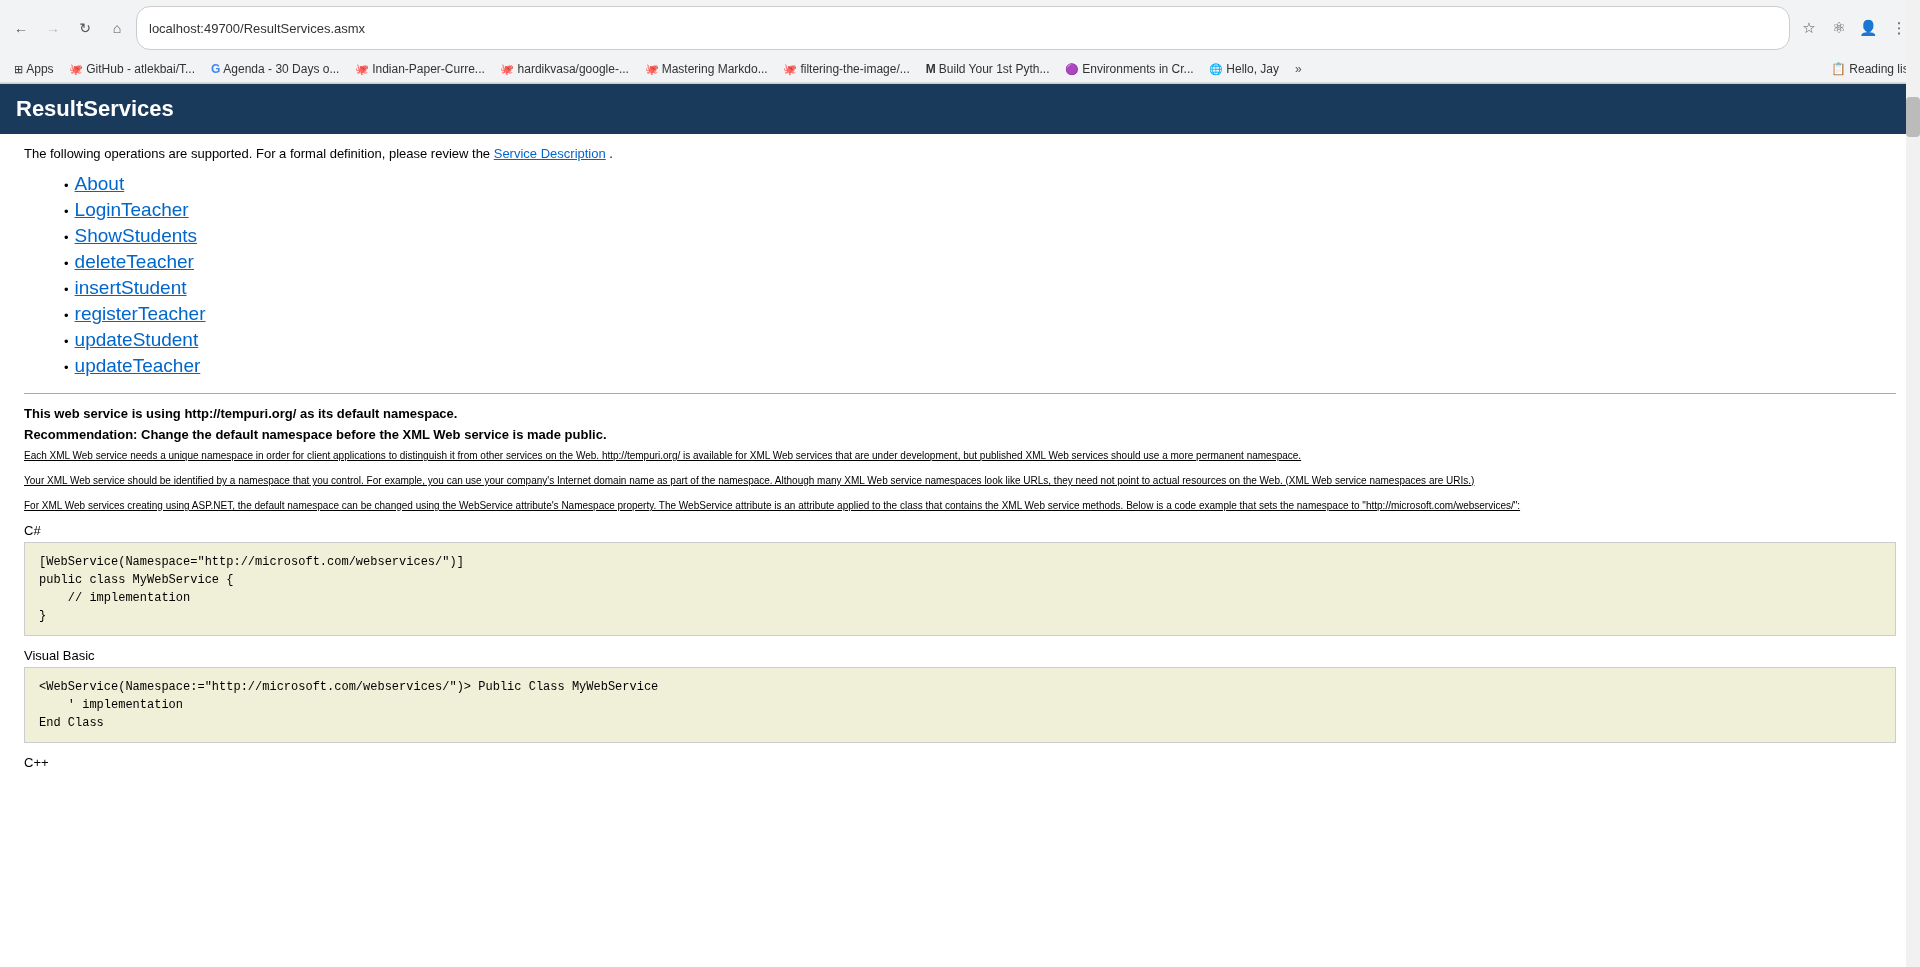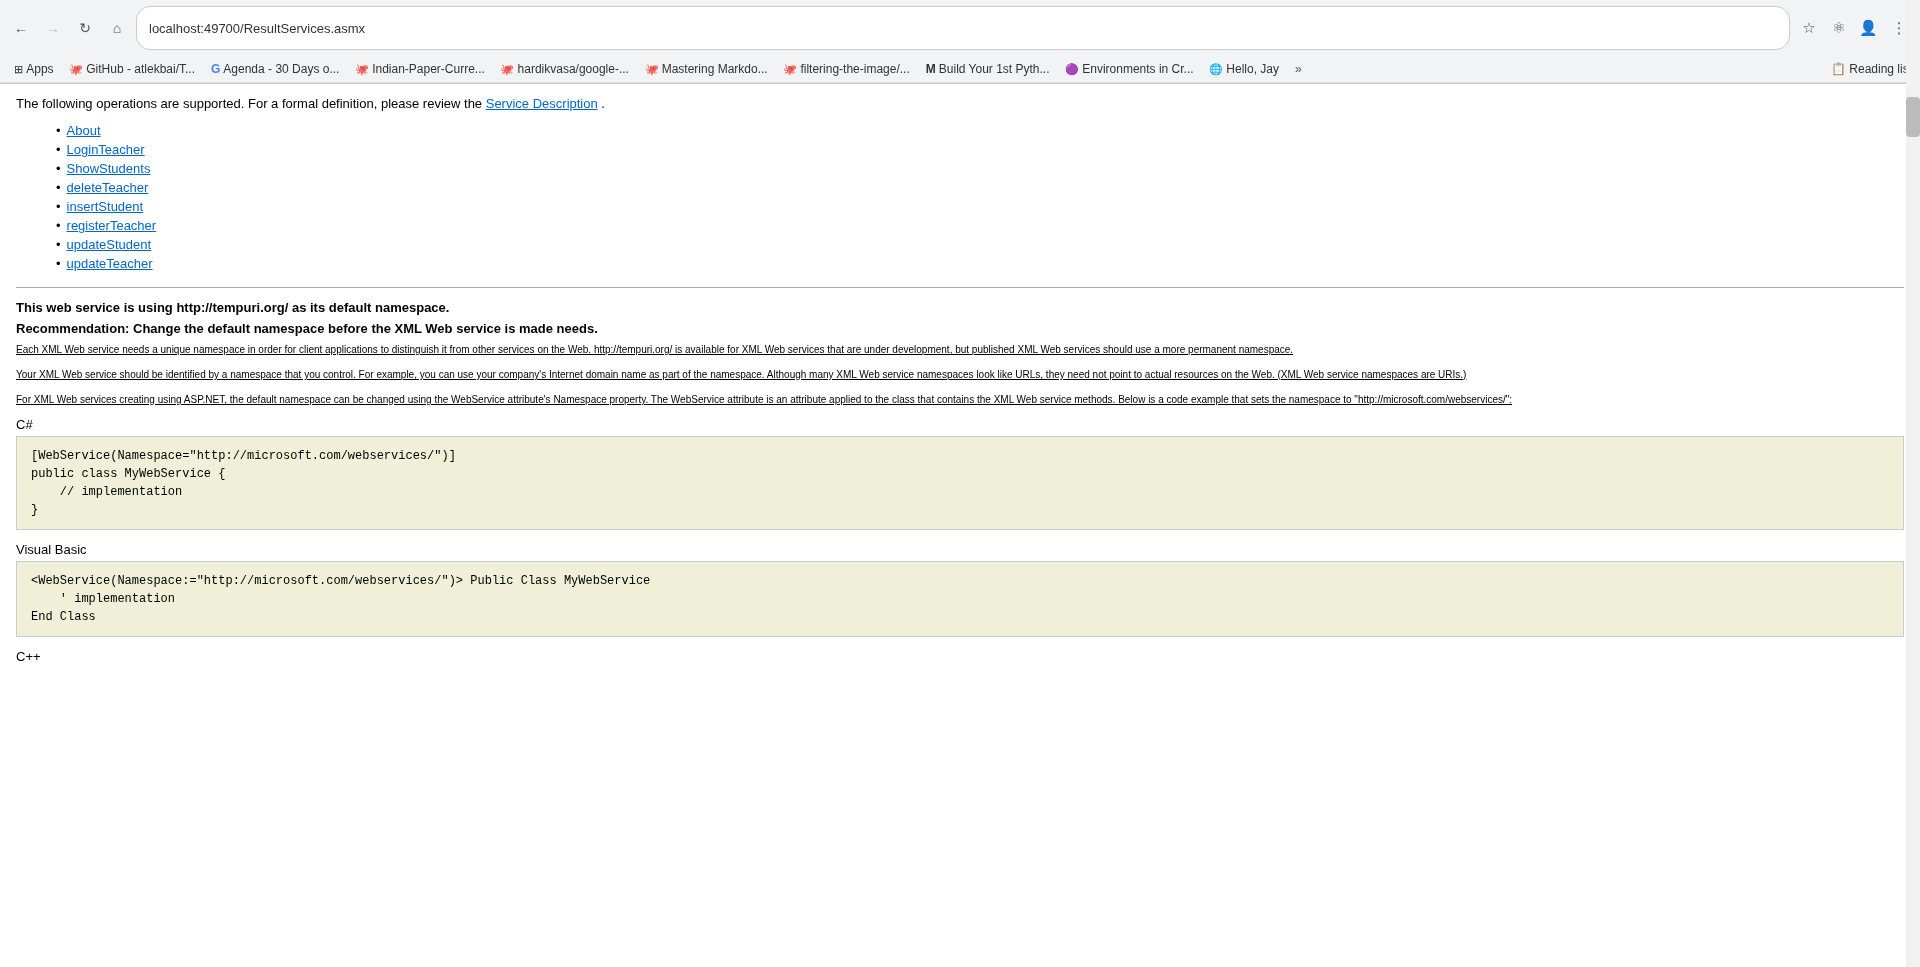--- a/index.html
+++ b/index.html
@@ -19,27 +19,27 @@
     .bookmarks-bar { display: flex; align-items: center; padding: 4px 8px; background: #f1f3f4; border-bottom: 1px solid #ddd; gap: 4px; overflow: hidden; }
     .bookmark-item { display: flex; align-items: center; gap: 3px; padding: 2px 6px; border-radius: 4px; cursor: pointer; font-size: 12px; color: #333; white-space: nowrap; }
     .bookmark-icon { font-size: 11px; }
     .bookmarks-more { margin-left: 2px; font-size: 12px; color: #555; cursor: pointer; padding: 2px 4px; }
     .reading-list-btn { margin-left: auto; display: flex; align-items: center; gap: 3px; font-size: 12px; color: #333; cursor: pointer; white-space: nowrap; }
 
     
     .page-content { max-width: 100%; }
     .page-header { background: #1a3a5c; padding: 12px 16px; }
     .page-header h1 { color: #fff; font-size: 22px; font-weight: bold; }
-    .page-body { padding: 12px 16px; }
+    .page-body { padding: 12px 24px; }
     .intro-text { margin-bottom: 12px; font-size: 13px; }
     .intro-text a { color: #0066cc; text-decoration: underline; }
     .operations-list { list-style: none; margin-left: 40px; margin-bottom: 16px; }
     .operations-list li { margin-bottom: 4px; }
     .operations-list li::before { content: "•"; margin-right: 6px; color: #000; }
-    .operations-list li a { color: #0066cc; text-decoration: underline; font-size: 13px; }
+    .operations-list li a { color: #0066cc; text-decoration: underline; font-size: 19px; }
     hr { border: none; border-top: 1px solid #aaa; margin: 8px 0 12px 0; }
     .section-bold { font-weight: bold; font-size: 13px; margin-bottom: 6px; }
     .section-text { font-size: 10px; margin-bottom: 10px; line-height: 1.5; text-decoration: underline; }
     .code-label { font-size: 13px; margin-bottom: 4px; }
     .code-block { background: #f0f0d8; border: 1px solid #ccc; padding: 10px 14px; margin-bottom: 12px; font-family: 'Courier New', monospace; font-size: 12px; line-height: 1.5; white-space: pre; }
     .scrollbar-track { position: fixed; right: 0; top: 0; width: 14px; height: 100%; background: #f1f1f1; }
     .scrollbar-thumb { position: absolute; top: 10%; width: 100%; height: 40px; background: #bbb; border-radius: 4px; }
   </style>
 </head>
 <body>
@@ -106,20 +106,23 @@
     <span class="bookmarks-more">»</span>
     <div class="reading-list-btn">
       <span>📋</span>
       <span>Reading list</span>
     </div>
   </div>
 </div>
 
 <div class="page-content">
 
+  <div class="page-header">
+    <h1>ResultServices</h1>
+  </div>
 
   <div class="page-body">
     <p class="intro-text">
       <span>The following operations are supported. For a formal definition, please review the</span>
       <a href="#">Service Description</a>
       <span>.</span>
     </p>
 
     <ul class="operations-list">
       <li><a href="#">About</a></li>
@@ -128,21 +131,21 @@
       <li><a href="#">deleteTeacher</a></li>
       <li><a href="#">insertStudent</a></li>
       <li><a href="#">registerTeacher</a></li>
       <li><a href="#">updateStudent</a></li>
       <li><a href="#">updateTeacher</a></li>
     </ul>
 
     <hr>
 
     <p class="section-bold">This web service is using http://tempuri.org/ as its default namespace.</p>
-    <p class="section-bold">Recommendation: Change the default namespace before the XML Web service is made needs.</p>
+    <p class="section-bold">Recommendation: Change the default namespace before the XML Web service is made public.</p>
 
     <p class="section-text">Each XML Web service needs a unique namespace in order for client applications to distinguish it from other services on the Web. http://tempuri.org/ is available for XML Web services that are under development, but published XML Web services should use a more permanent namespace.</p>
     <p class="section-text">Your XML Web service should be identified by a namespace that you control. For example, you can use your company's Internet domain name as part of the namespace. Although many XML Web service namespaces look like URLs, they need not point to actual resources on the Web. (XML Web service namespaces are URIs.)</p>
     <p class="section-text">For XML Web services creating using ASP.NET, the default namespace can be changed using the WebService attribute's Namespace property. The WebService attribute is an attribute applied to the class that contains the XML Web service methods. Below is a code example that sets the namespace to "http://microsoft.com/webservices/":</p>
 
     <p class="code-label">C#</p>
     <div class="code-block">[WebService(Namespace="http://microsoft.com/webservices/")]
 public class MyWebService {
     // implementation
 }</div>

